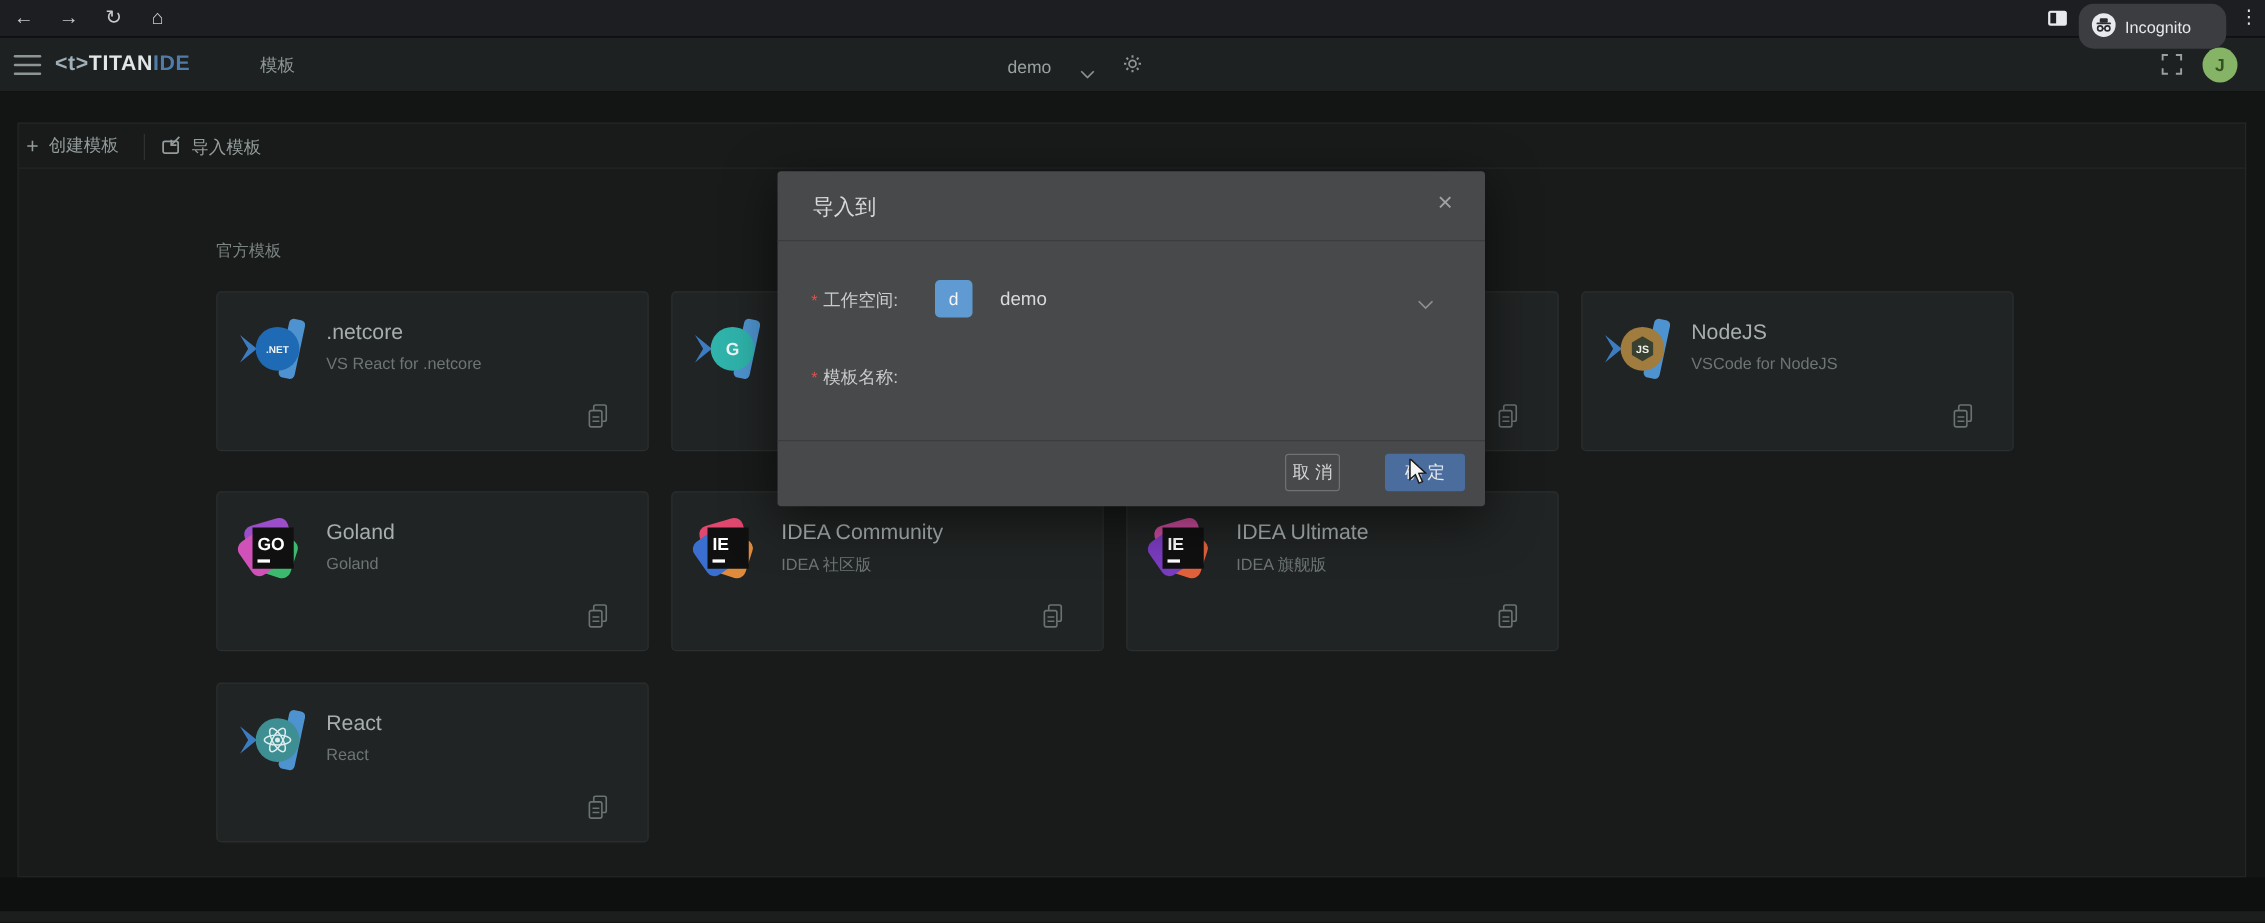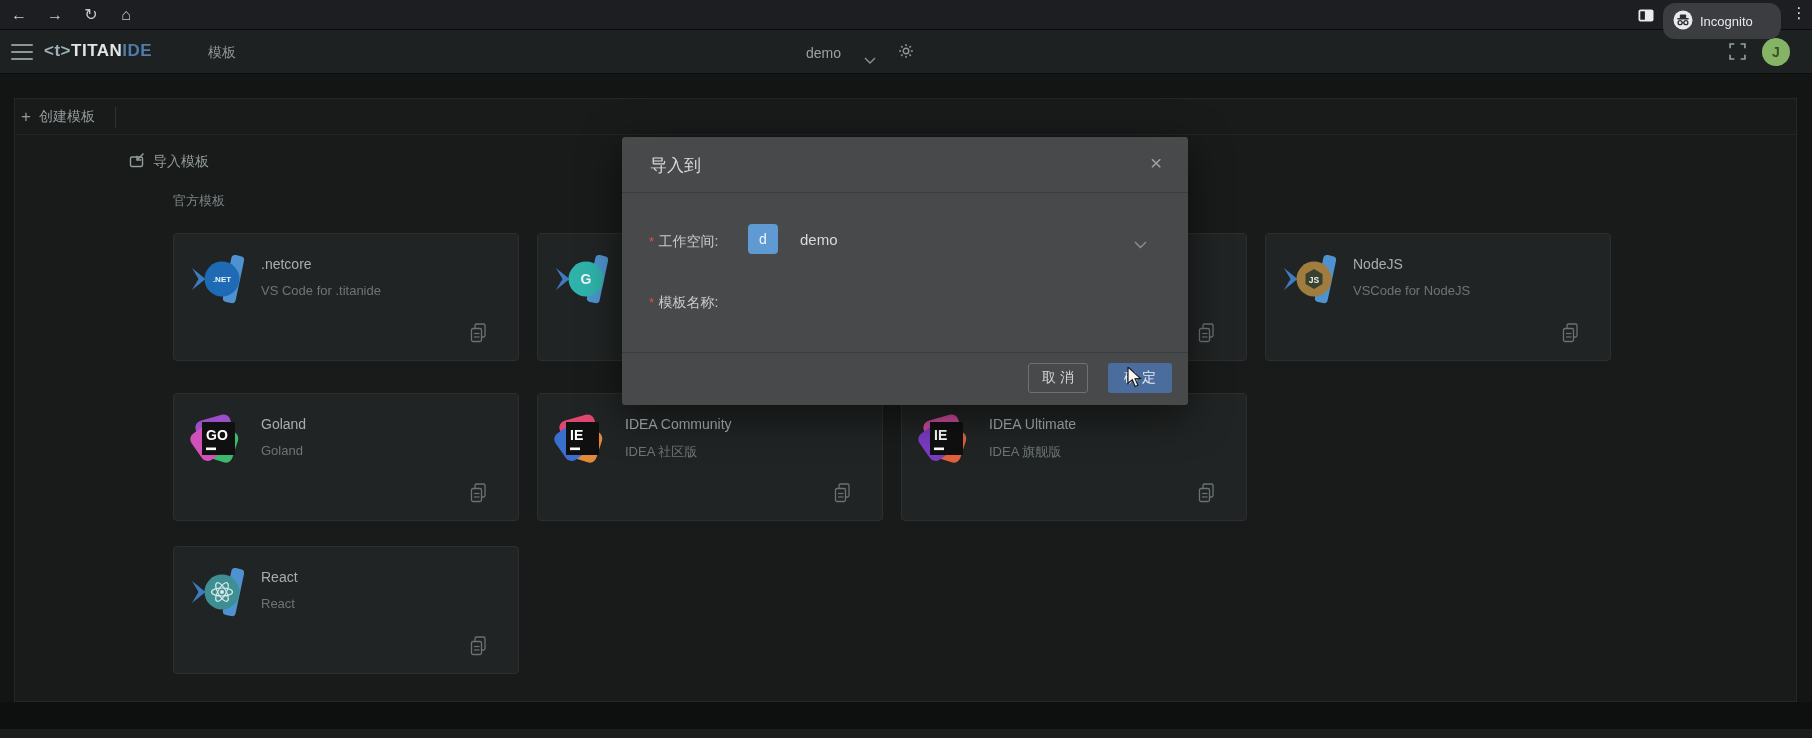--- a/index.html
+++ b/index.html
@@ -32,44 +32,44 @@
   #wschev { left:864px; top:20px; }
   #gearbtn { left:898px; top:13px; }
   #fsbtn { left:1729px; top:13px; }
   #avatar { left:1762px; top:8px; width:28px; height:28px; border-radius:50%; background:#86b467; color:#33521f; font-size:14px; font-weight:bold; display:flex; align-items:center; justify-content:center; }
 
   
   #panel { left:14px; top:98px; width:1783px; height:604px; background:#191b1b; border:1px solid #242727; }
   #toolbar-sep { left:14px; top:134px; width:1783px; height:1px; background:#232626; }
   .toolbtn { top:108px; display:flex; align-items:center; gap:8px; font-size:14px; color:#939b9b; cursor:pointer; }
   #create-btn { left:21px; }
-  #import-btn { left:129px;margin-top:44px; }
+  #import-btn { left:129px; }
   #tool-divider { left:115px; top:107px; width:1px; height:21px; background:#2d3131; }
   #section-title { left:173px; top:192px; font-size:13px; color:#7b8383; }
 
   
   .card { width:346px; height:128px; background:#212424; border:1px solid #2c2f2f; border-radius:4px; cursor:pointer; }
   .card .cicon { position:absolute; left:16px; top:18px; width:54px; height:54px; }
-  .card .ctitle { position:absolute; left:87px; top:22px; font-size:14px; color:#a7aeae; }
+  .card .ctitle { position:absolute; left:87px; top:22px; font-size:17px; color:#a7aeae; }
   .card .csub { position:absolute; left:87px; top:49px; font-size:13px; color:#6d7575; }
   .card .cdoc { position:absolute; left:293px; top:88px; }
 
   
   #modal { left:622px; top:137px; width:566px; height:268px; background:#47494a; border-radius:3px; box-shadow:0 10px 40px rgba(0,0,0,.55); z-index:50; }
   #modal-title { left:28px; top:17px; font-size:17px; color:#d8dada; }
   #modal-close { left:528px; top:12px; font-size:21px; color:#9fa3a3; cursor:pointer; line-height:28px; }
   .mdivider { left:0; width:566px; height:1px; background:#3a3d3d; }
   .req { color:#df5050; font-size:13px; }
   .flabel { font-size:14px; color:#c9cccc; }
   #ws-badge { left:126px; top:87px; width:30px; height:30px; border-radius:4px; background:#5f9bd2; color:#f2f6f9; font-size:14px; display:flex; align-items:center; justify-content:center; }
   #ws-value { left:178px; top:94px; font-size:15px; color:#d8dbdb; }
   #ws-chevron { left:512px; top:98px; }
   #name-input { left:116px; top:148px; width:424px; height:32px; background:#4a4c4d; border:1px solid #5c6060; border-radius:2px; color:#d4d7d7; font-size:15px; padding:0 12px; font-family:"Liberation Sans","DejaVu Sans",sans-serif; outline:none; }
   .mbtn { top:226px; height:30px; border-radius:3px; font-size:14px; display:flex; align-items:center; justify-content:center; cursor:pointer; }
-  #cancel-btn { left:406px; width:60px; border:1px solid #6e7273; color:#d4d7d7; background:transparent; }
+  #cancel-btn { left:406px; width:44px; border:1px solid #6e7273; color:#d4d7d7; background:transparent; }
   #confirm-btn { left:486px; width:64px; background:#4a6d9e; color:#e8ecef; }
 
   #below-panel { left:0; top:702px; width:1812px; height:36px; background:#0e1010; }
   #bottom-strip { left:0; top:729px; width:1812px; height:9px; background:#1c1e1e; }
   #cursor { left:1127px; top:367px; z-index:60; }
 </style>
 </head>
 <body>
 
 <div id="screen">
@@ -165,21 +165,21 @@
   <div id="section-title" class="abs">官方模板</div>
 
   <div class="abs card" style="left:173px;top:233px">
     <div class="cicon"><svg width="54" height="54" viewBox="0 0 54 54">
           <polygon points="2,16 15.5,27 2,38 8.5,27" fill="#3d7cc0"></polygon>
           <rect x="37" y="3" width="13" height="48" rx="4" fill="#4e93cf" transform="rotate(12 43 27)"></rect>
           <circle cx="32" cy="27" r="17.5" fill="#1e6ab4"></circle>
           <text x="32" y="30" font-size="8" font-weight="bold" fill="#f0f4f4" text-anchor="middle">.NET</text>
         </svg></div>
     <div class="ctitle">.netcore</div>
-    <div class="csub">VS Code for .titanide</div>
+    <div class="csub">VS React for .netcore</div>
     <div class="cdoc"><svg width="22" height="22" viewBox="0 0 22 22">
           <rect x="8" y="2" width="10" height="13" rx="1.5" fill="none" stroke="#6a7272" stroke-width="1.3"></rect>
           <rect x="4.5" y="6.5" width="10" height="13" rx="1.5" fill="#212424" stroke="#6a7272" stroke-width="1.3"></rect>
           <line x1="7" y1="11.5" x2="12.5" y2="11.5" stroke="#6a7272" stroke-width="1.2"></line>
           <line x1="7" y1="15" x2="12.5" y2="15" stroke="#6a7272" stroke-width="1.2"></line>
         </svg></div>
   </div>
 
   <div class="abs card" style="left:537px;top:233px">
     <div class="cicon"><svg width="54" height="54" viewBox="0 0 54 54">

